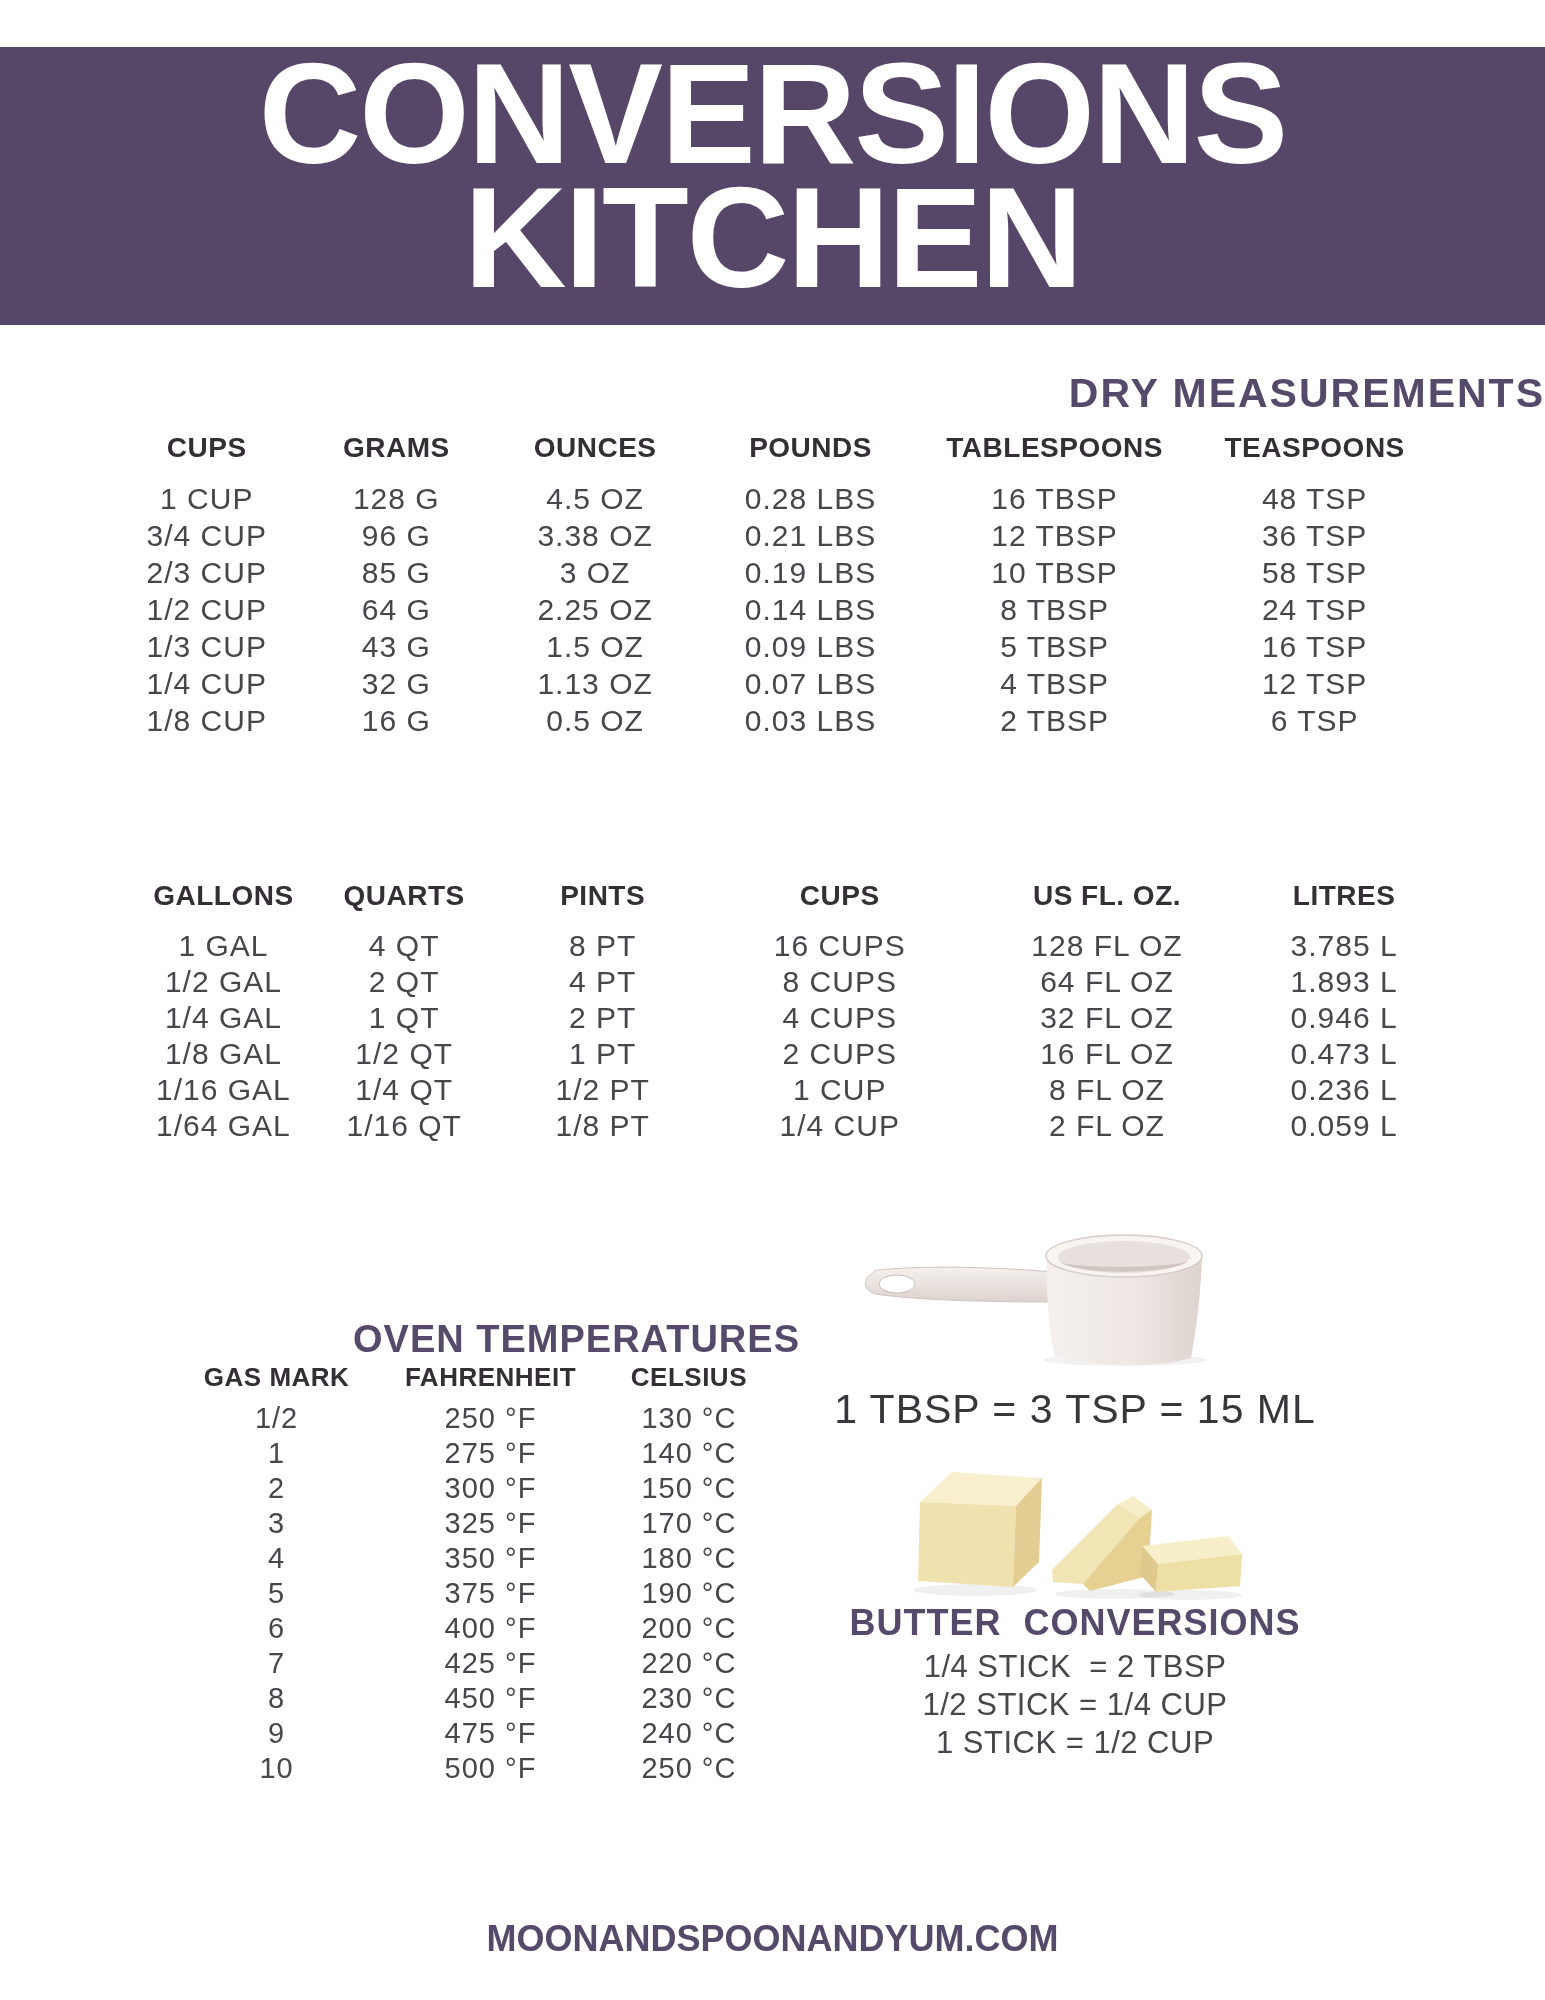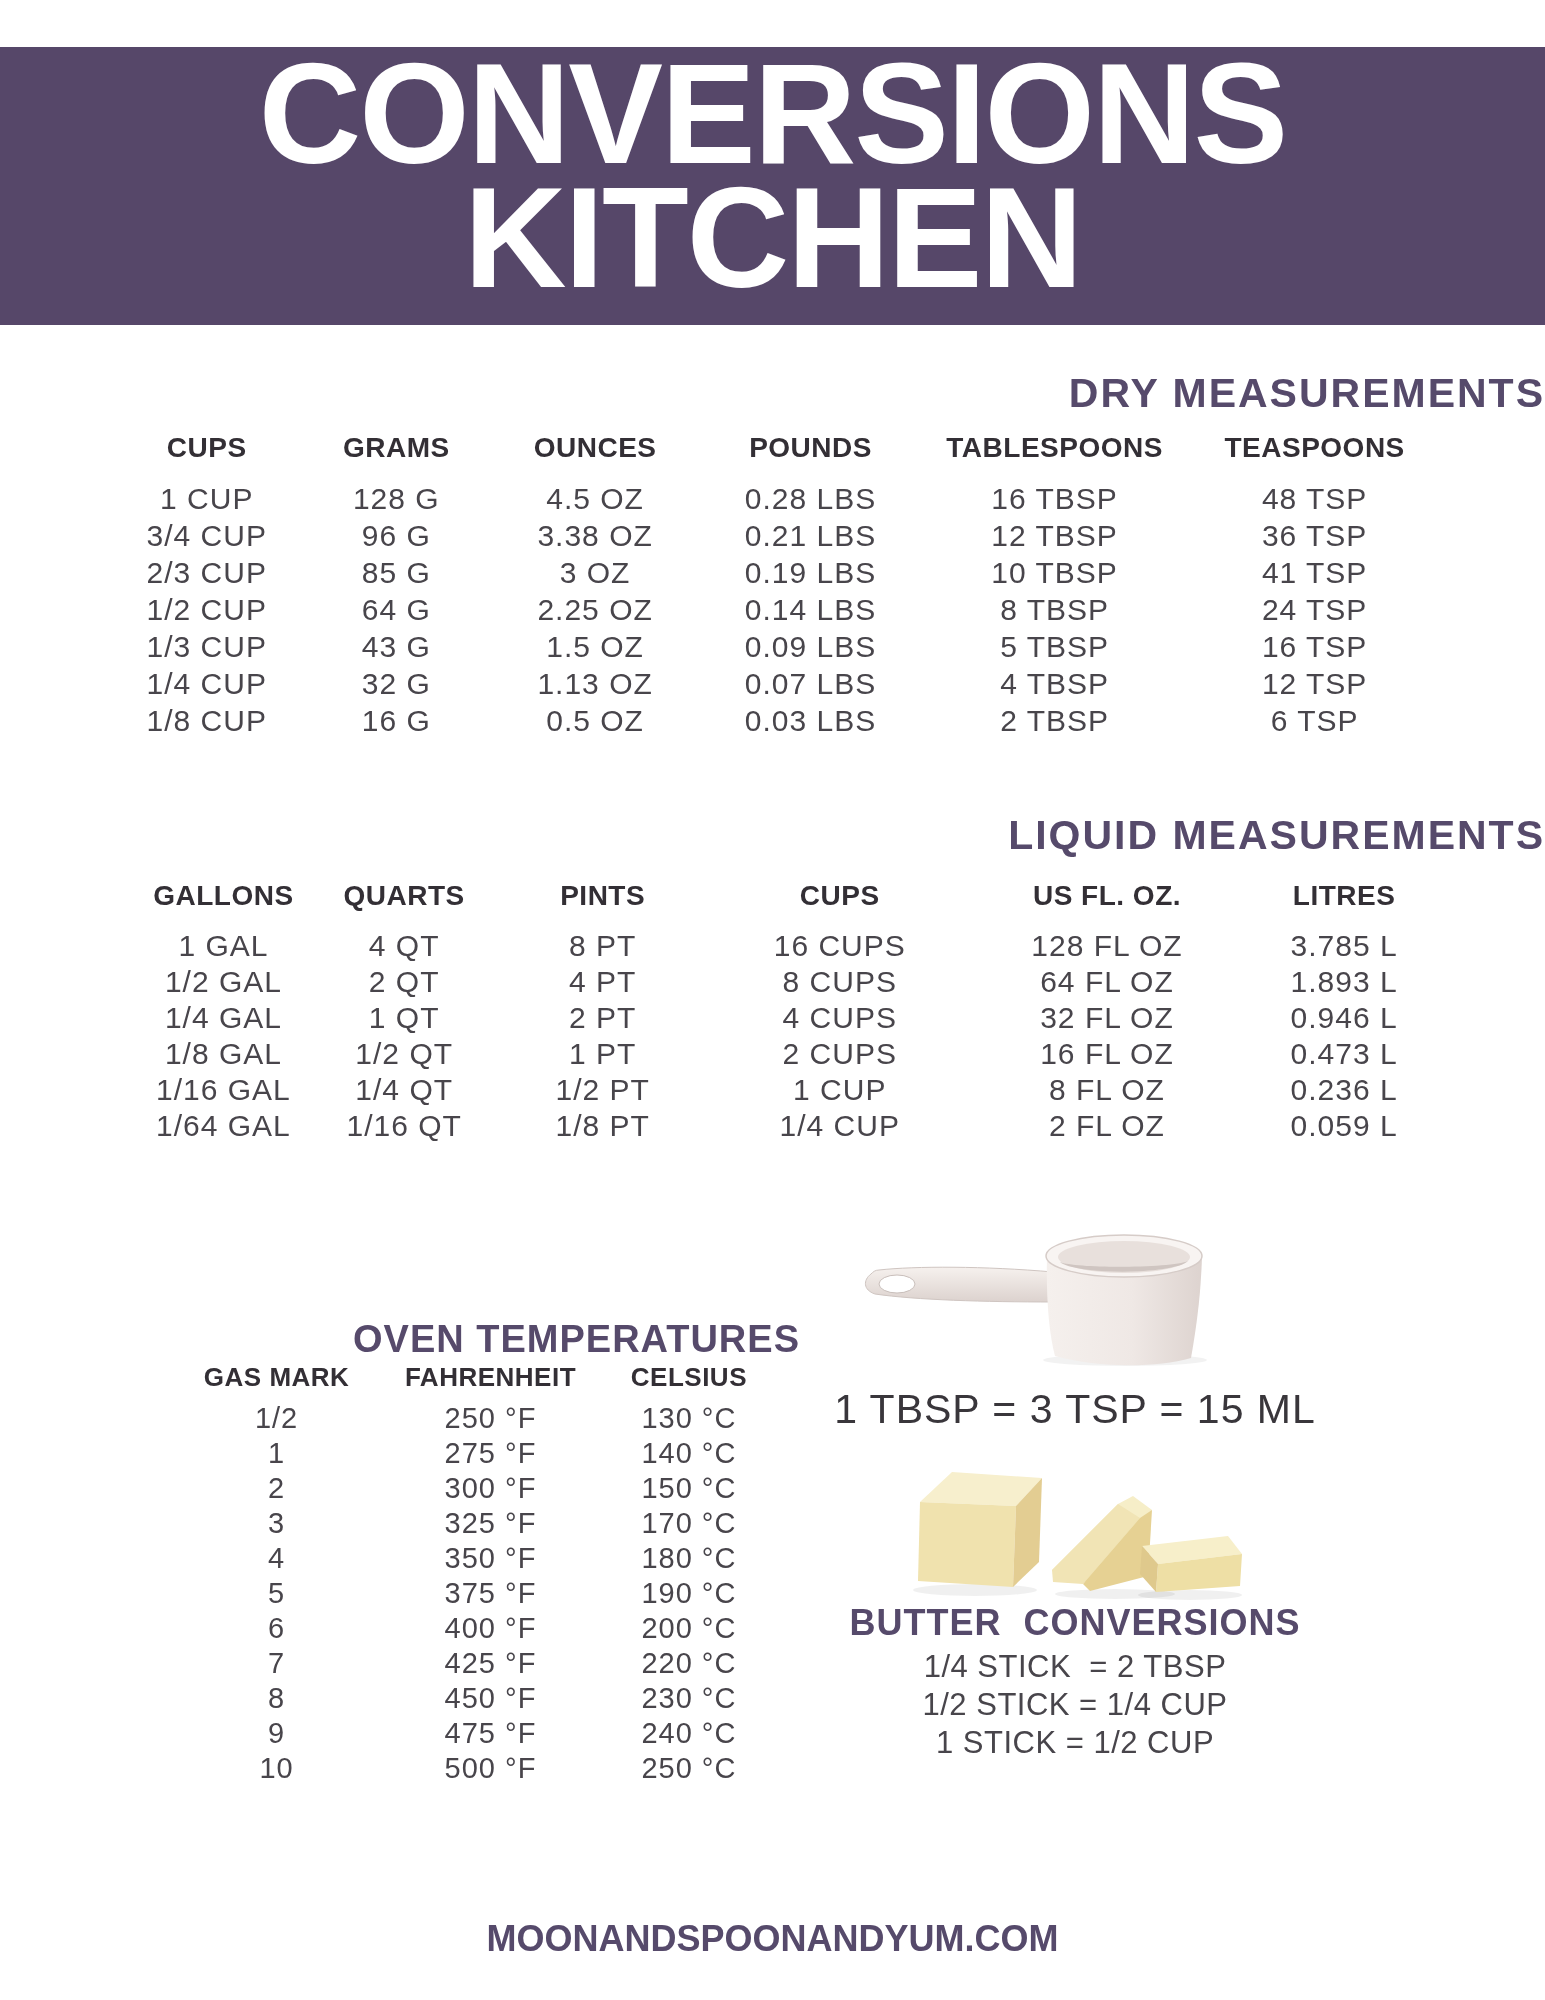--- a/index.html
+++ b/index.html
@@ -116,21 +116,21 @@
           <td>0.21 LBS</td>
           <td>12 TBSP</td>
           <td>36 TSP</td>
         </tr>
         <tr>
           <td>2/3 CUP</td>
           <td>85 G</td>
           <td>3 OZ</td>
           <td>0.19 LBS</td>
           <td>10 TBSP</td>
-          <td>41 TSP</td>
+          <td>58 TSP</td>
         </tr>
         <tr>
           <td>1/2 CUP</td>
           <td>64 G</td>
           <td>2.25 OZ</td>
           <td>0.14 LBS</td>
           <td>8 TBSP</td>
           <td>24 TSP</td>
         </tr>
         <tr>
@@ -153,21 +153,20 @@
           <td>1/8 CUP</td>
           <td>16 G</td>
           <td>0.5 OZ</td>
           <td>0.03 LBS</td>
           <td>2 TBSP</td>
           <td>6 TSP</td>
         </tr>
       </tbody>
     </table>
 
-  <h2 class="sec-title liquid-title">LIQUID MEASUREMENTS</h2>
   <table class="data-table liquid-table" data-table="liquid">
       <colgroup>
         <col style="width: 13.5%;">
         <col style="width: 14.1%;">
         <col style="width: 16.2%;">
         <col style="width: 20%;">
         <col style="width: 20.8%;">
         <col style="width: 15.4%;">
       </colgroup>
       <thead>

